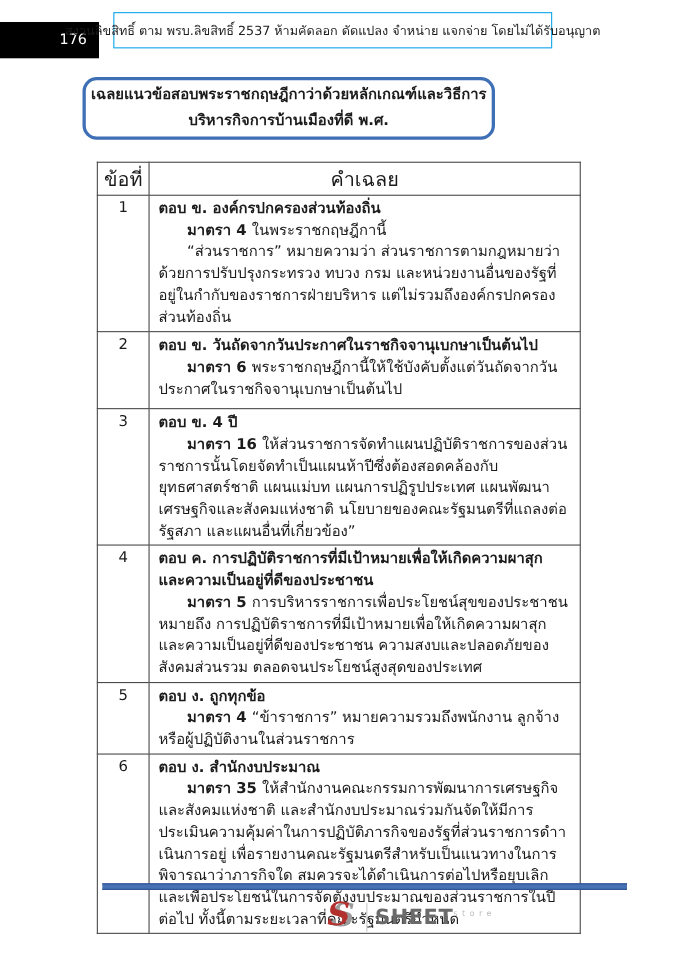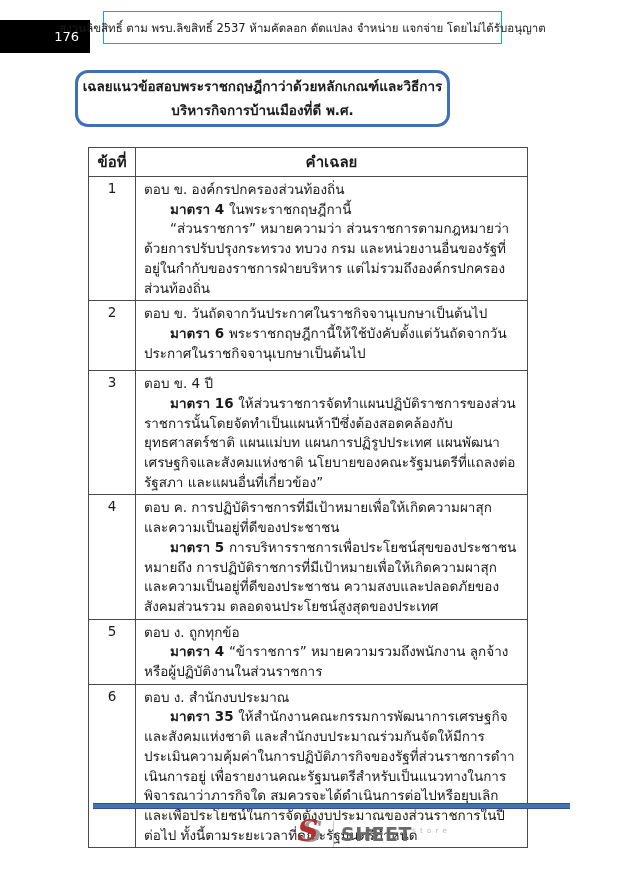--- a/index.html
+++ b/index.html
@@ -30,26 +30,26 @@
     display:flex; flex-direction:column; justify-content:center; align-items:center;
     font-weight:bold; font-size:13.5px; line-height:1.75; text-align:center;
   }
 
   
   table.answers {
     position:absolute; left:88px; top:147px; width:440px;
     border-collapse:collapse; table-layout:fixed; font-size:13.5px;
   }
   table.answers th, table.answers td { border:1px solid #4a4a4a; }
-  table.answers th { height:28px; font-size:15px; font-weight:bold; padding:0; }
+  table.answers th { height:28px; font-size:18px; font-weight:normal; padding:0; }
   th.col-no { width:46px; }
   td.num { text-align:center; vertical-align:top; padding-top:3px; font-size:13.5px; }
   td.ans { vertical-align:top; padding:3px 9px 2px 8px; line-height:1.46; }
   td.ans p { margin:0; }
-  td.ans p.lead { font-weight:normal; }
+  td.ans p.lead { font-weight:bold; }
   td.ans p.para { text-indent:26px; }
 
   
   .footer-bar {
     position:absolute; left:93px; top:803px; width:477px; height:4px;
     background:#4671b3; border-top:1px solid #2d5191; border-bottom:1px solid #2d5191;
   }
   .logo {
     position:absolute; left:292px; top:816px; height:36px;
     display:flex; align-items:center; gap:7px;

